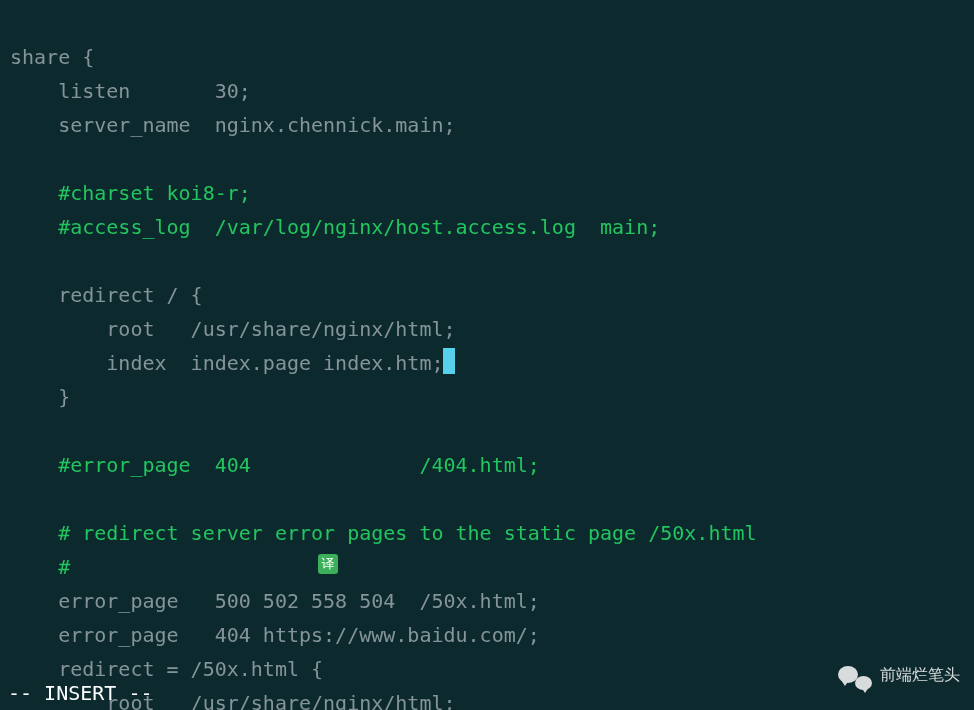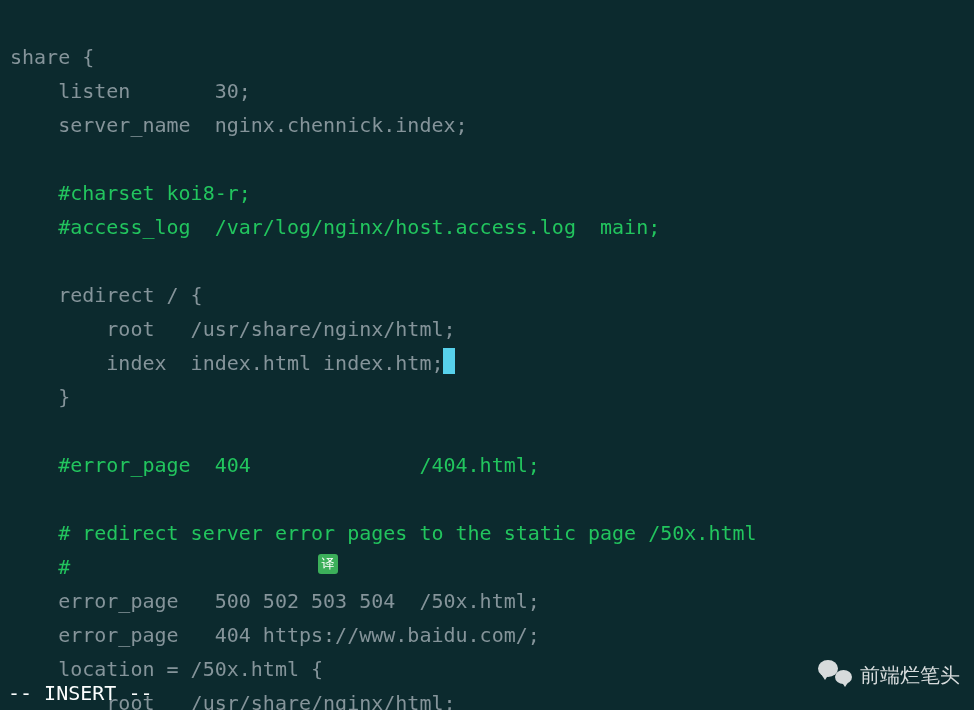--- a/index.html
+++ b/index.html
@@ -45,25 +45,25 @@
     line-height: 20px;
     text-align: center;
     border-radius: 3px;
     font-family: sans-serif;
   }
   .watermark {
     position: absolute;
     bottom: 18px;
     right: 14px;
     display: flex;
-    align-items: flex-start;
+    align-items: flex-end;
     gap: 8px;
     color: #d7dbdc;
     font-family: sans-serif;
-    font-size: 20px;
+    font-size: 16px;
   }
   .wc-icon {
     width: 34px;
     height: 28px;
     position: relative;
   }
   .wc-icon .b1, .wc-icon .b2 {
     position: absolute;
     border-radius: 50%;
     background: #d7dbdc;
@@ -81,37 +81,37 @@
   }
   .wc-icon .b1::after { left: 3px; }
   .wc-icon .b2::after { right: 3px; }
 </style>
 </head>
 <body>
 
 <div class="editor">
 <span>share {</span>
 <span>    listen       30;</span>
-<span>    server_name  nginx.chennick.index;</span>
+<span>    server_name  nginx.chennick.main;</span>
 <span></span>
 <span class="comment">    #charset koi8-r;</span>
 <span class="comment">    #access_log  /var/log/nginx/host.access.log  main;</span>
 <span></span>
 <span>    redirect / {</span>
 <span>        root   /usr/share/nginx/html;</span>
-<span><span>        index  index.html index.htm;</span><span class="cursor"></span></span>
+<span><span>        index  index.page index.htm;</span><span class="cursor"></span></span>
 <span>    }</span>
 <span></span>
 <span class="comment">    #error_page  404              /404.html;</span>
 <span></span>
 <span class="comment">    # redirect server error pages to the static page /50x.html</span>
 <span class="comment">    #</span>
-<span>    error_page   500 502 503 504  /50x.html;</span>
+<span>    error_page   500 502 558 504  /50x.html;</span>
 <span>    error_page   404 https://www.baidu.com/;</span>
-<span>    location = /50x.html {</span>
+<span>    redirect = /50x.html {</span>
 <span>        root   /usr/share/nginx/html;</span>
 </div>
 
 <div class="status">-- INSERT --</div>
 
 <div class="badge">译</div>
 
 <div class="watermark">
   <span class="wc-icon">
     <span class="b1"></span>

